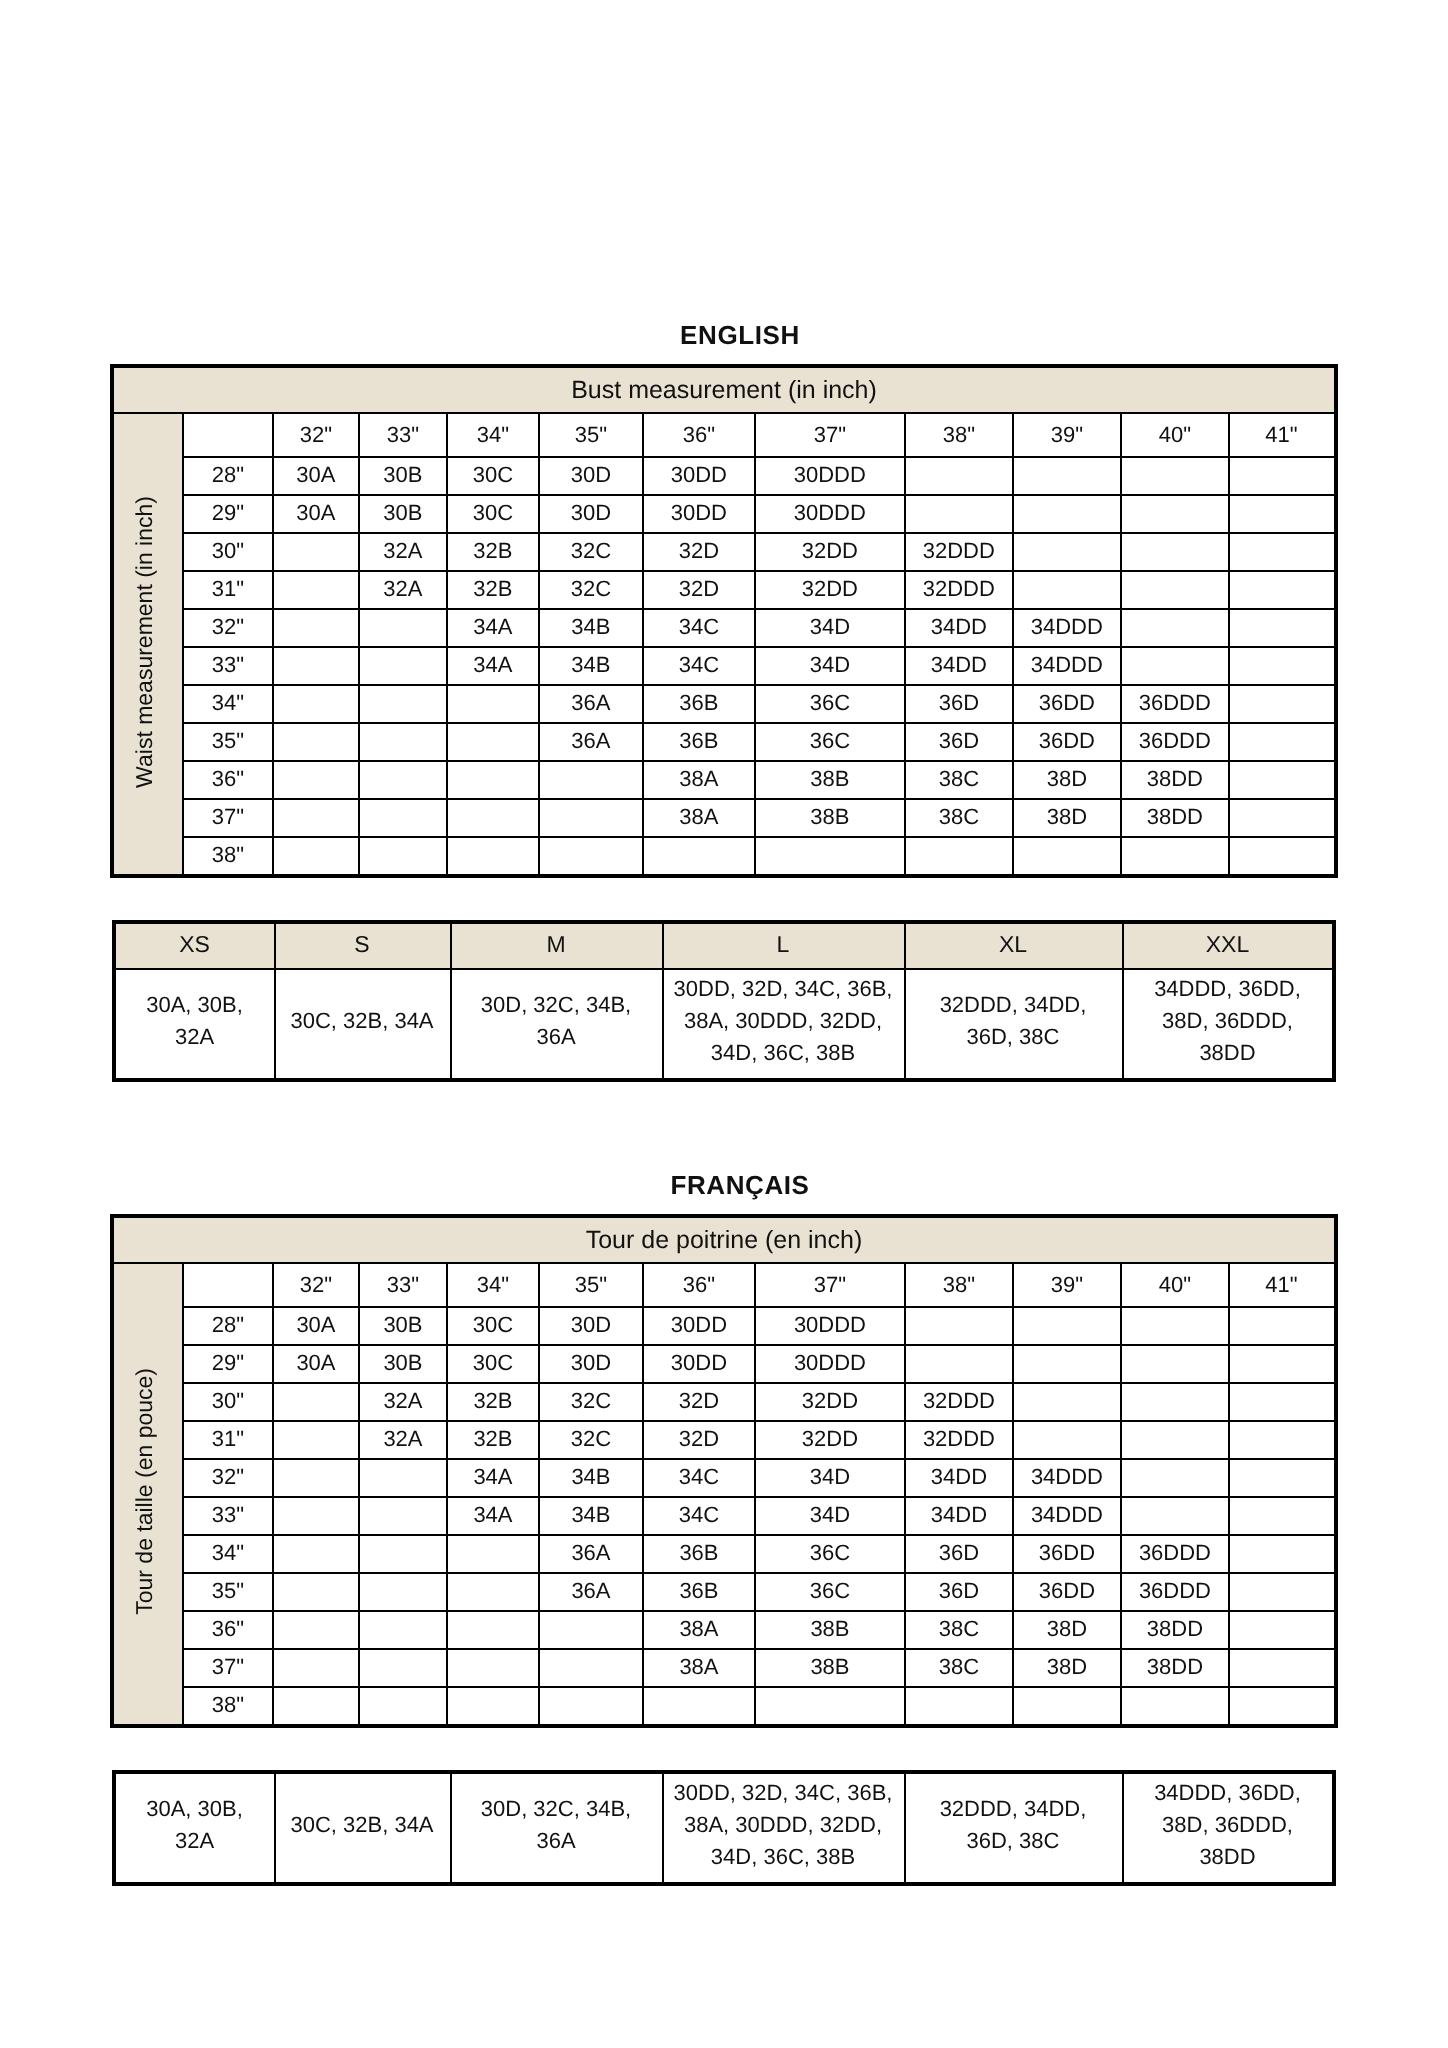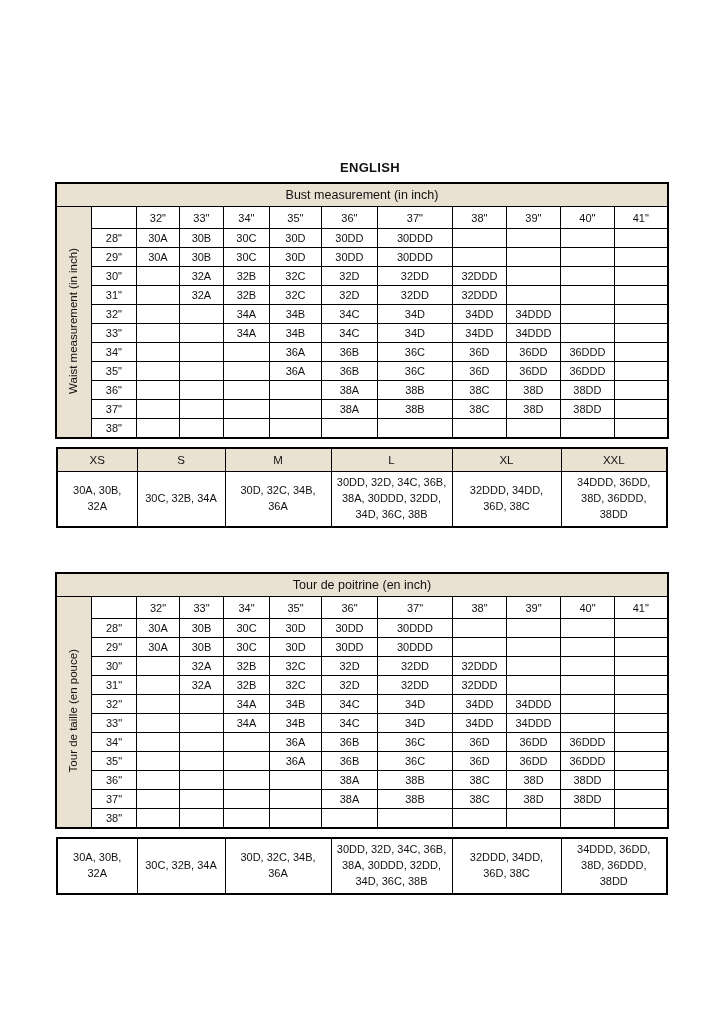--- a/index.html
+++ b/index.html
@@ -53,21 +53,21 @@
     padding: 0;
   }
   .matrix td.vlabel span {
     display: inline-block;
     writing-mode: vertical-rl;
     transform: rotate(180deg);
     font-size: 11.5px;
     line-height: 1;
     white-space: nowrap;
   }
-  .sizes { width: 610px; margin-top: 8px; }
+  .sizes { width: 610px; margin-top: 21px; }
   .sizes td {
     border: 1px solid #000;
     text-align: center;
     vertical-align: middle;
     font-size: 11px;
     background: #ffffff;
   }
   .sizes tr.size-head td {
     height: 20px;
     font-size: 11.5px;
@@ -289,20 +289,21 @@
             <td>30D, 32C, 34B, 36A</td>
             <td>30DD, 32D, 34C, 36B, 38A, 30DDD, 32DD, 34D, 36C, 38B</td>
             <td>32DDD, 34DD, 36D, 38C</td>
             <td>34DDD, 36DD, 38D, 36DDD, 38DD</td>
           </tr>
         </tbody>
     </table>
   </section>
 
   <section class="section-fr">
+    <h2 class="section-title">FRANÇAIS</h2>
     <table class="matrix">
       <colgroup>
         <col style="width:35px">
           <col style="width:45px">
           <col style="width:43px">
           <col style="width:44px">
         <col style="width:46px">
           <col style="width:52px">
           <col style="width:56px">
           <col style="width:75px">

